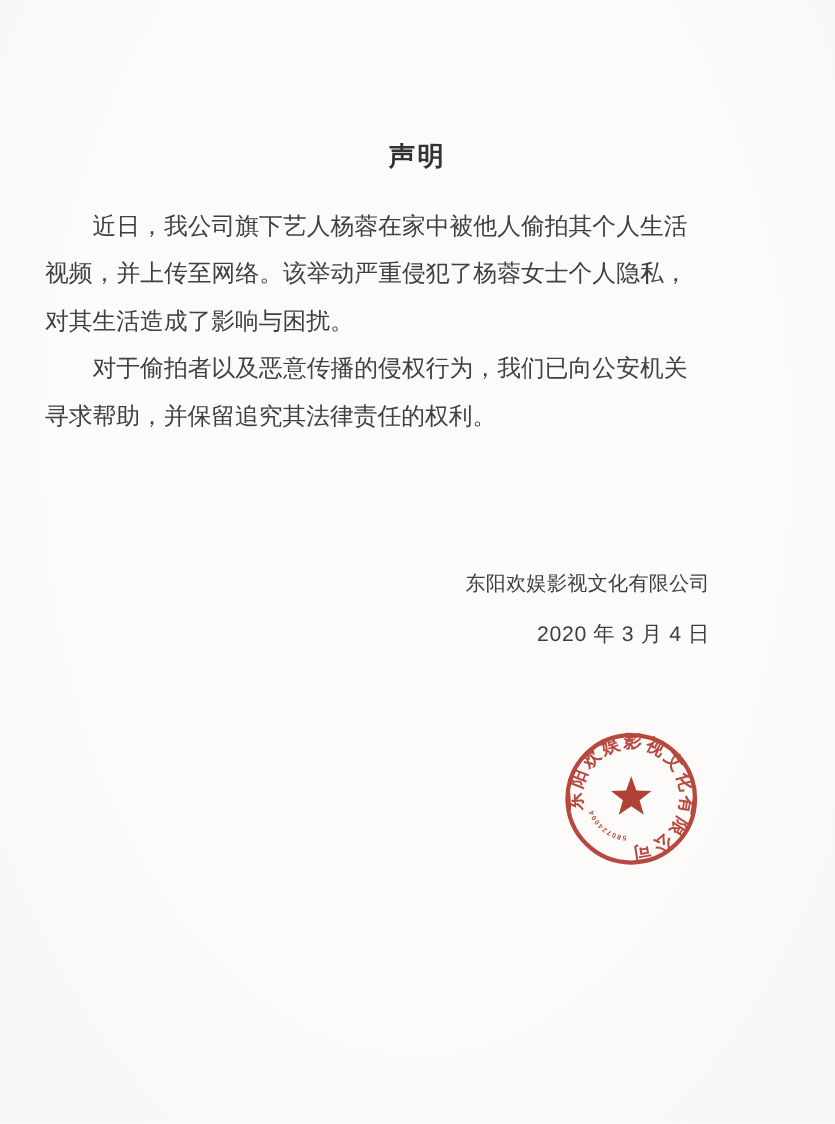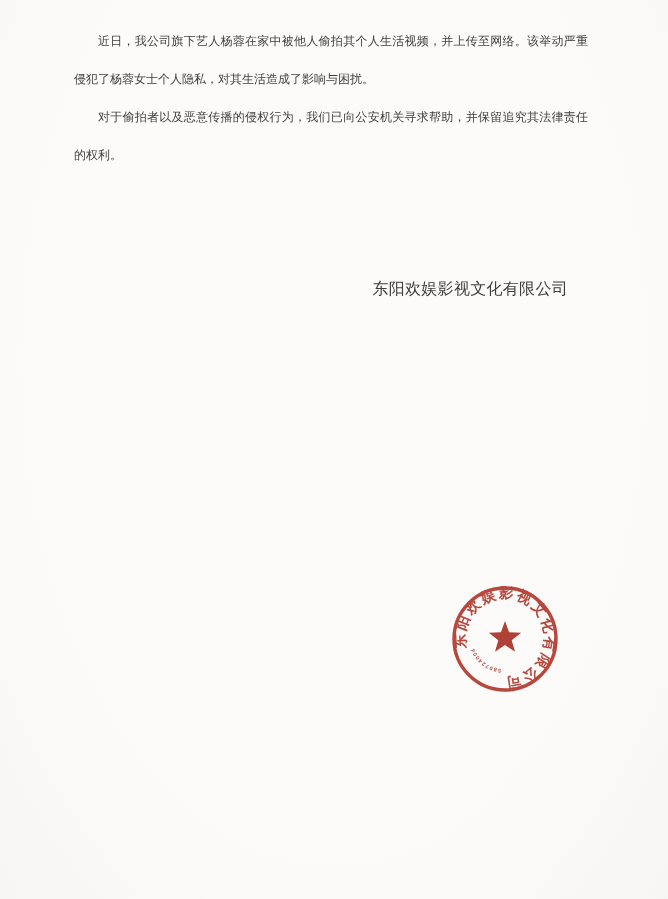--- a/index.html
+++ b/index.html
@@ -21,23 +21,23 @@
     margin: 0;
     padding-top: 111px;
     text-align: center;
     font-size: 21px;
     line-height: 30px;
     font-weight: bold;
     letter-spacing: 2px;
     color: #333333;
   }
   .doc-body {
-    margin: 22px 0 0 74px;
+    margin: 22px 0 0 36px;
     width: 514px;
-    font-size: 12px;
+    font-size: 19px;
     line-height: 38px;
     text-align: justify;
     color: #404040;
   }
   .doc-body p {
     margin: 0;
     text-indent: 2em;
     line-break: loose;
   }
   .signature-block {
@@ -62,28 +62,30 @@
   .seal-text {
     font-family: "Liberation Sans", sans-serif;
     font-weight: bold;
   }
 </style>
 </head>
 <body>
 
 <div class="page">
 
+  <h1 class="doc-title">声明</h1>
 
   <div class="doc-body">
     <p>近日，我公司旗下艺人杨蓉在家中被他人偷拍其个人生活视频，并上传至网络。该举动严重侵犯了杨蓉女士个人隐私，对其生活造成了影响与困扰。</p>
     <p>对于偷拍者以及恶意传播的侵权行为，我们已向公安机关寻求帮助，并保留追究其法律责任的权利。</p>
   </div>
 
   <div class="signature-block">
     <div class="signature-company">东阳欢娱影视文化有限公司</div>
+    <div class="signature-date">2020 年 3 月 4 日</div>
   </div>
 
   <svg class="seal" viewBox="0 0 162 162" xmlns="http://www.w3.org/2000/svg">
     <defs>
       <path id="seal-name-arc" d="M 42.3,90.1 A 39,39 0 1 1 119.7,69.9 A 39,39 0 1 1 42.3,90.1"></path>
       <path id="seal-serial-arc" d="M 77.3,110.8 A 31,31 0 0 1 50.8,91.3"></path>
     </defs>
     <circle cx="81" cy="81" r="51" fill="none" stroke="#b23529" stroke-width="3.4"></circle>
     <path fill="#aa2d21" d="M 81,63 L 85.1,74.3 L 97.2,74.7 L 87.7,82.2 L 91,93.8 L 81,87
              L 71,93.8 L 74.3,82.2 L 64.8,74.7 L 76.9,74.3 Z"></path>

